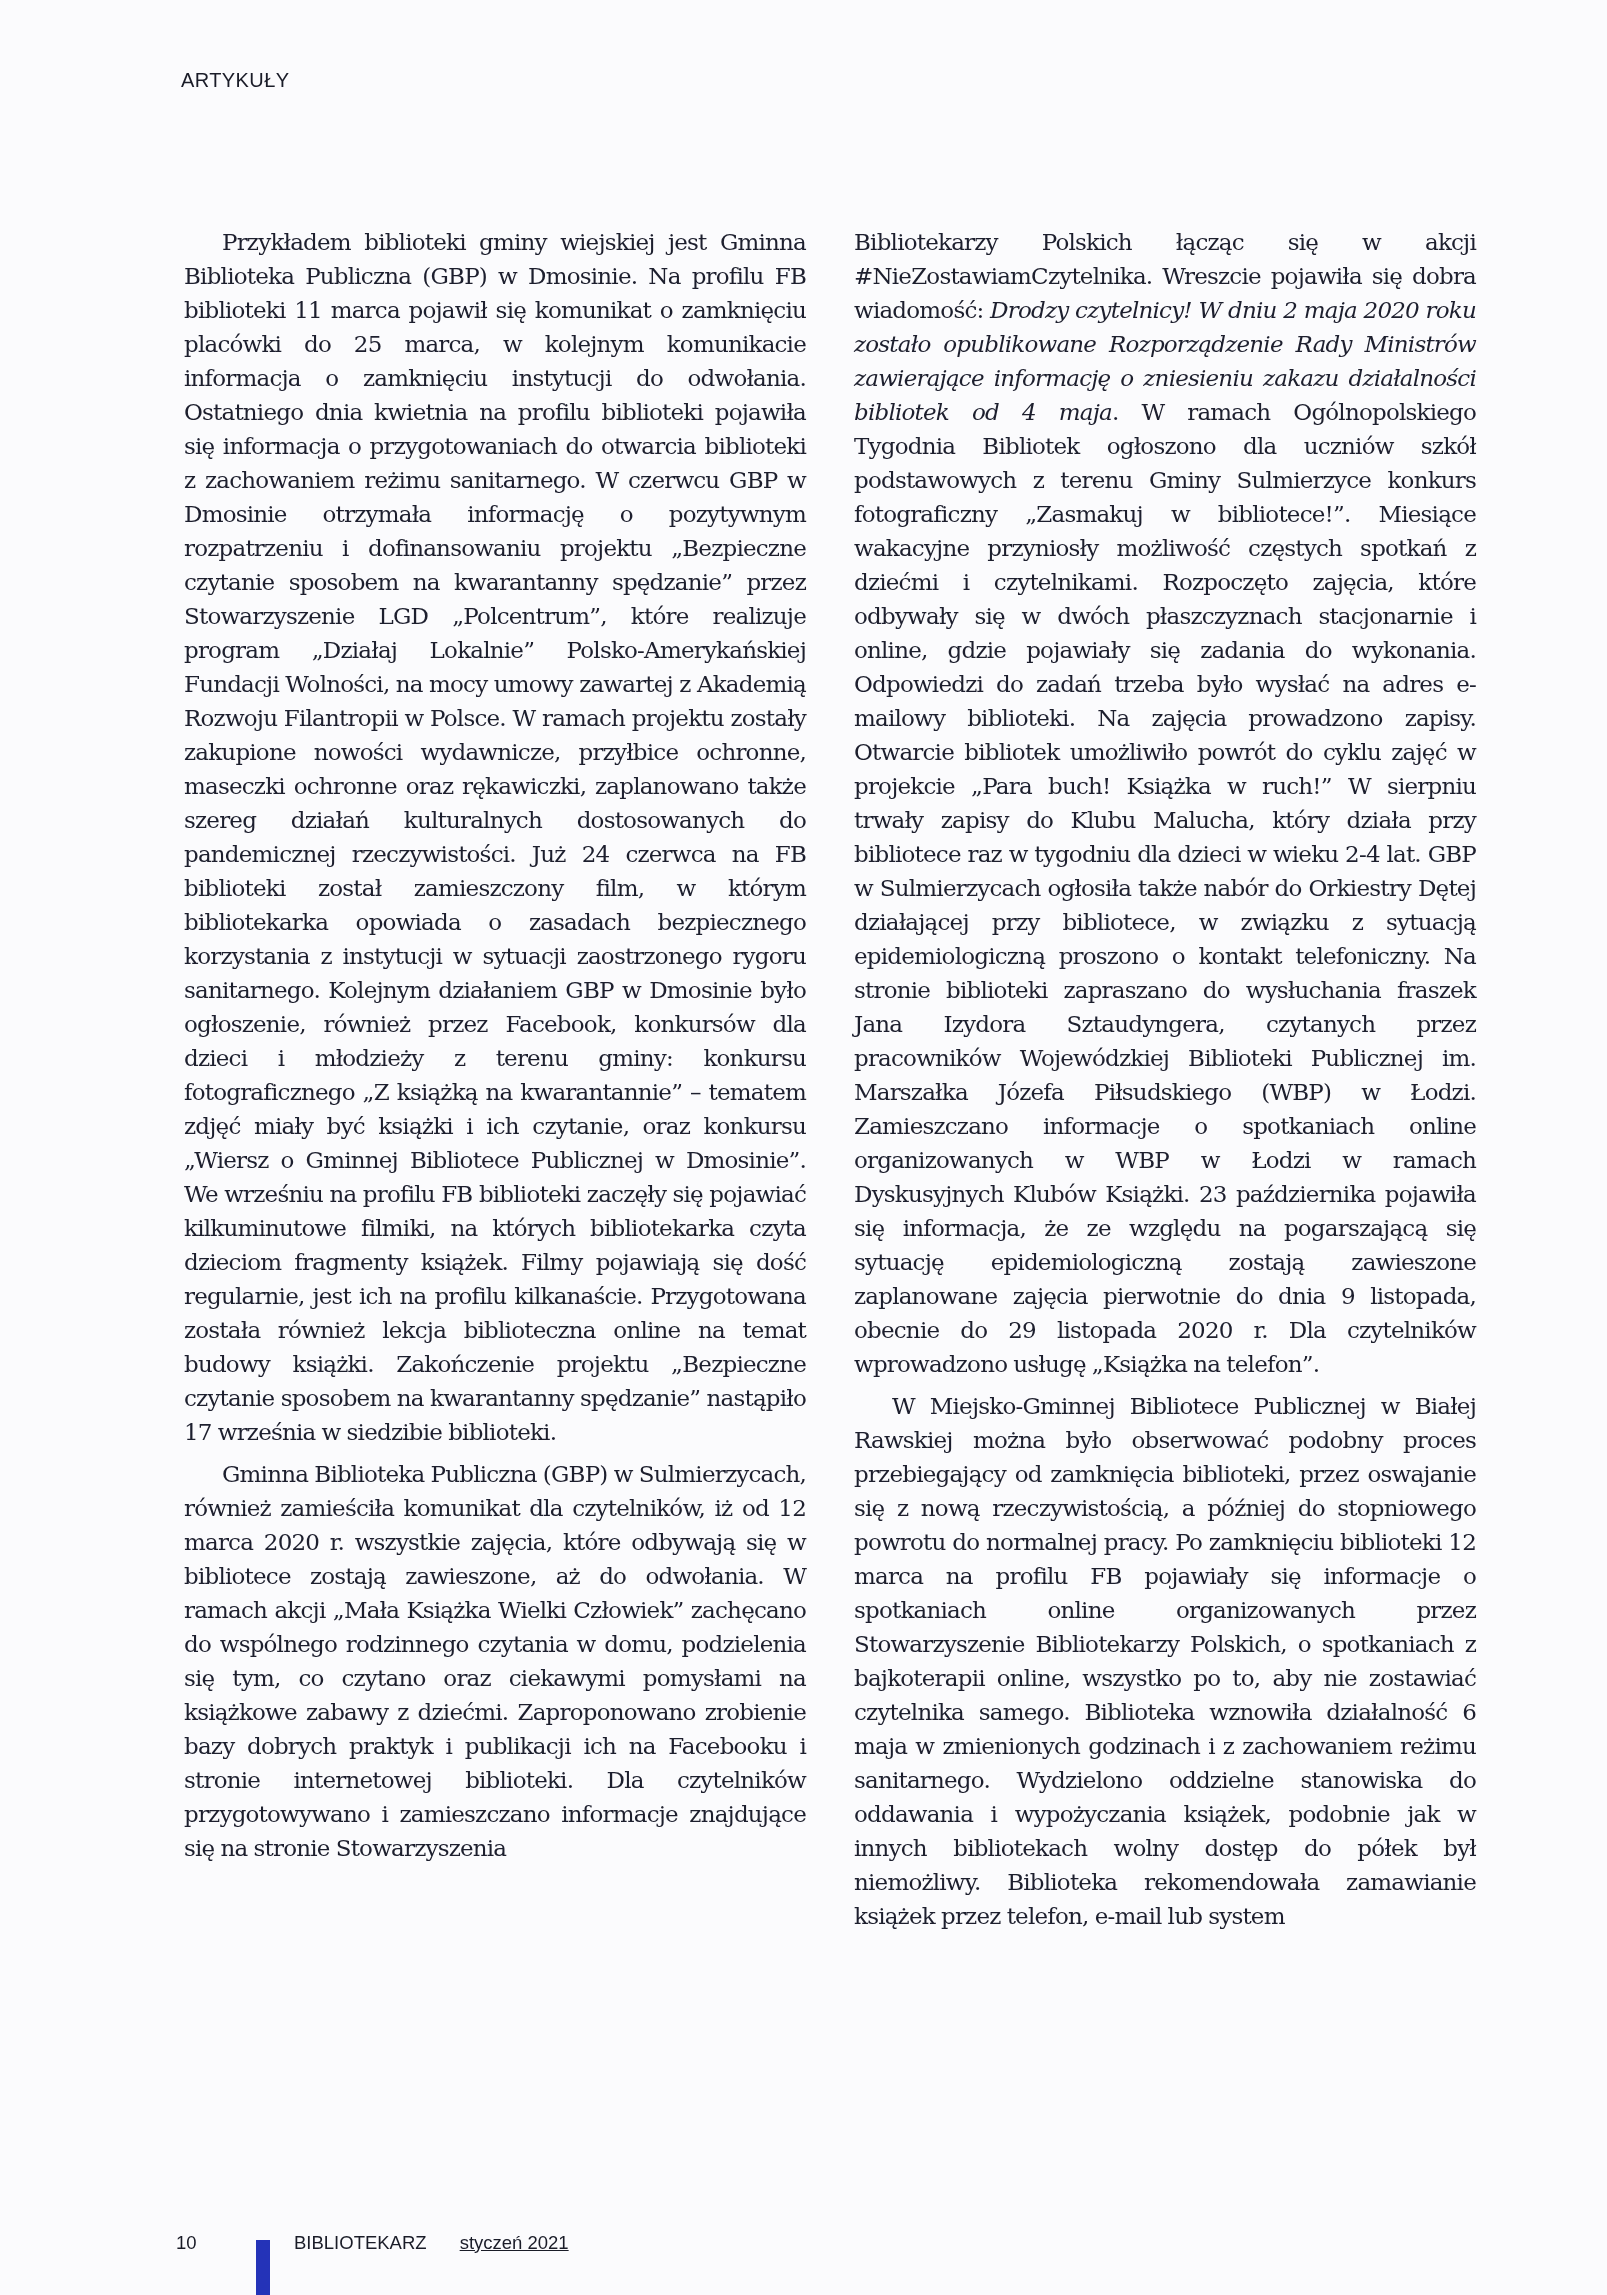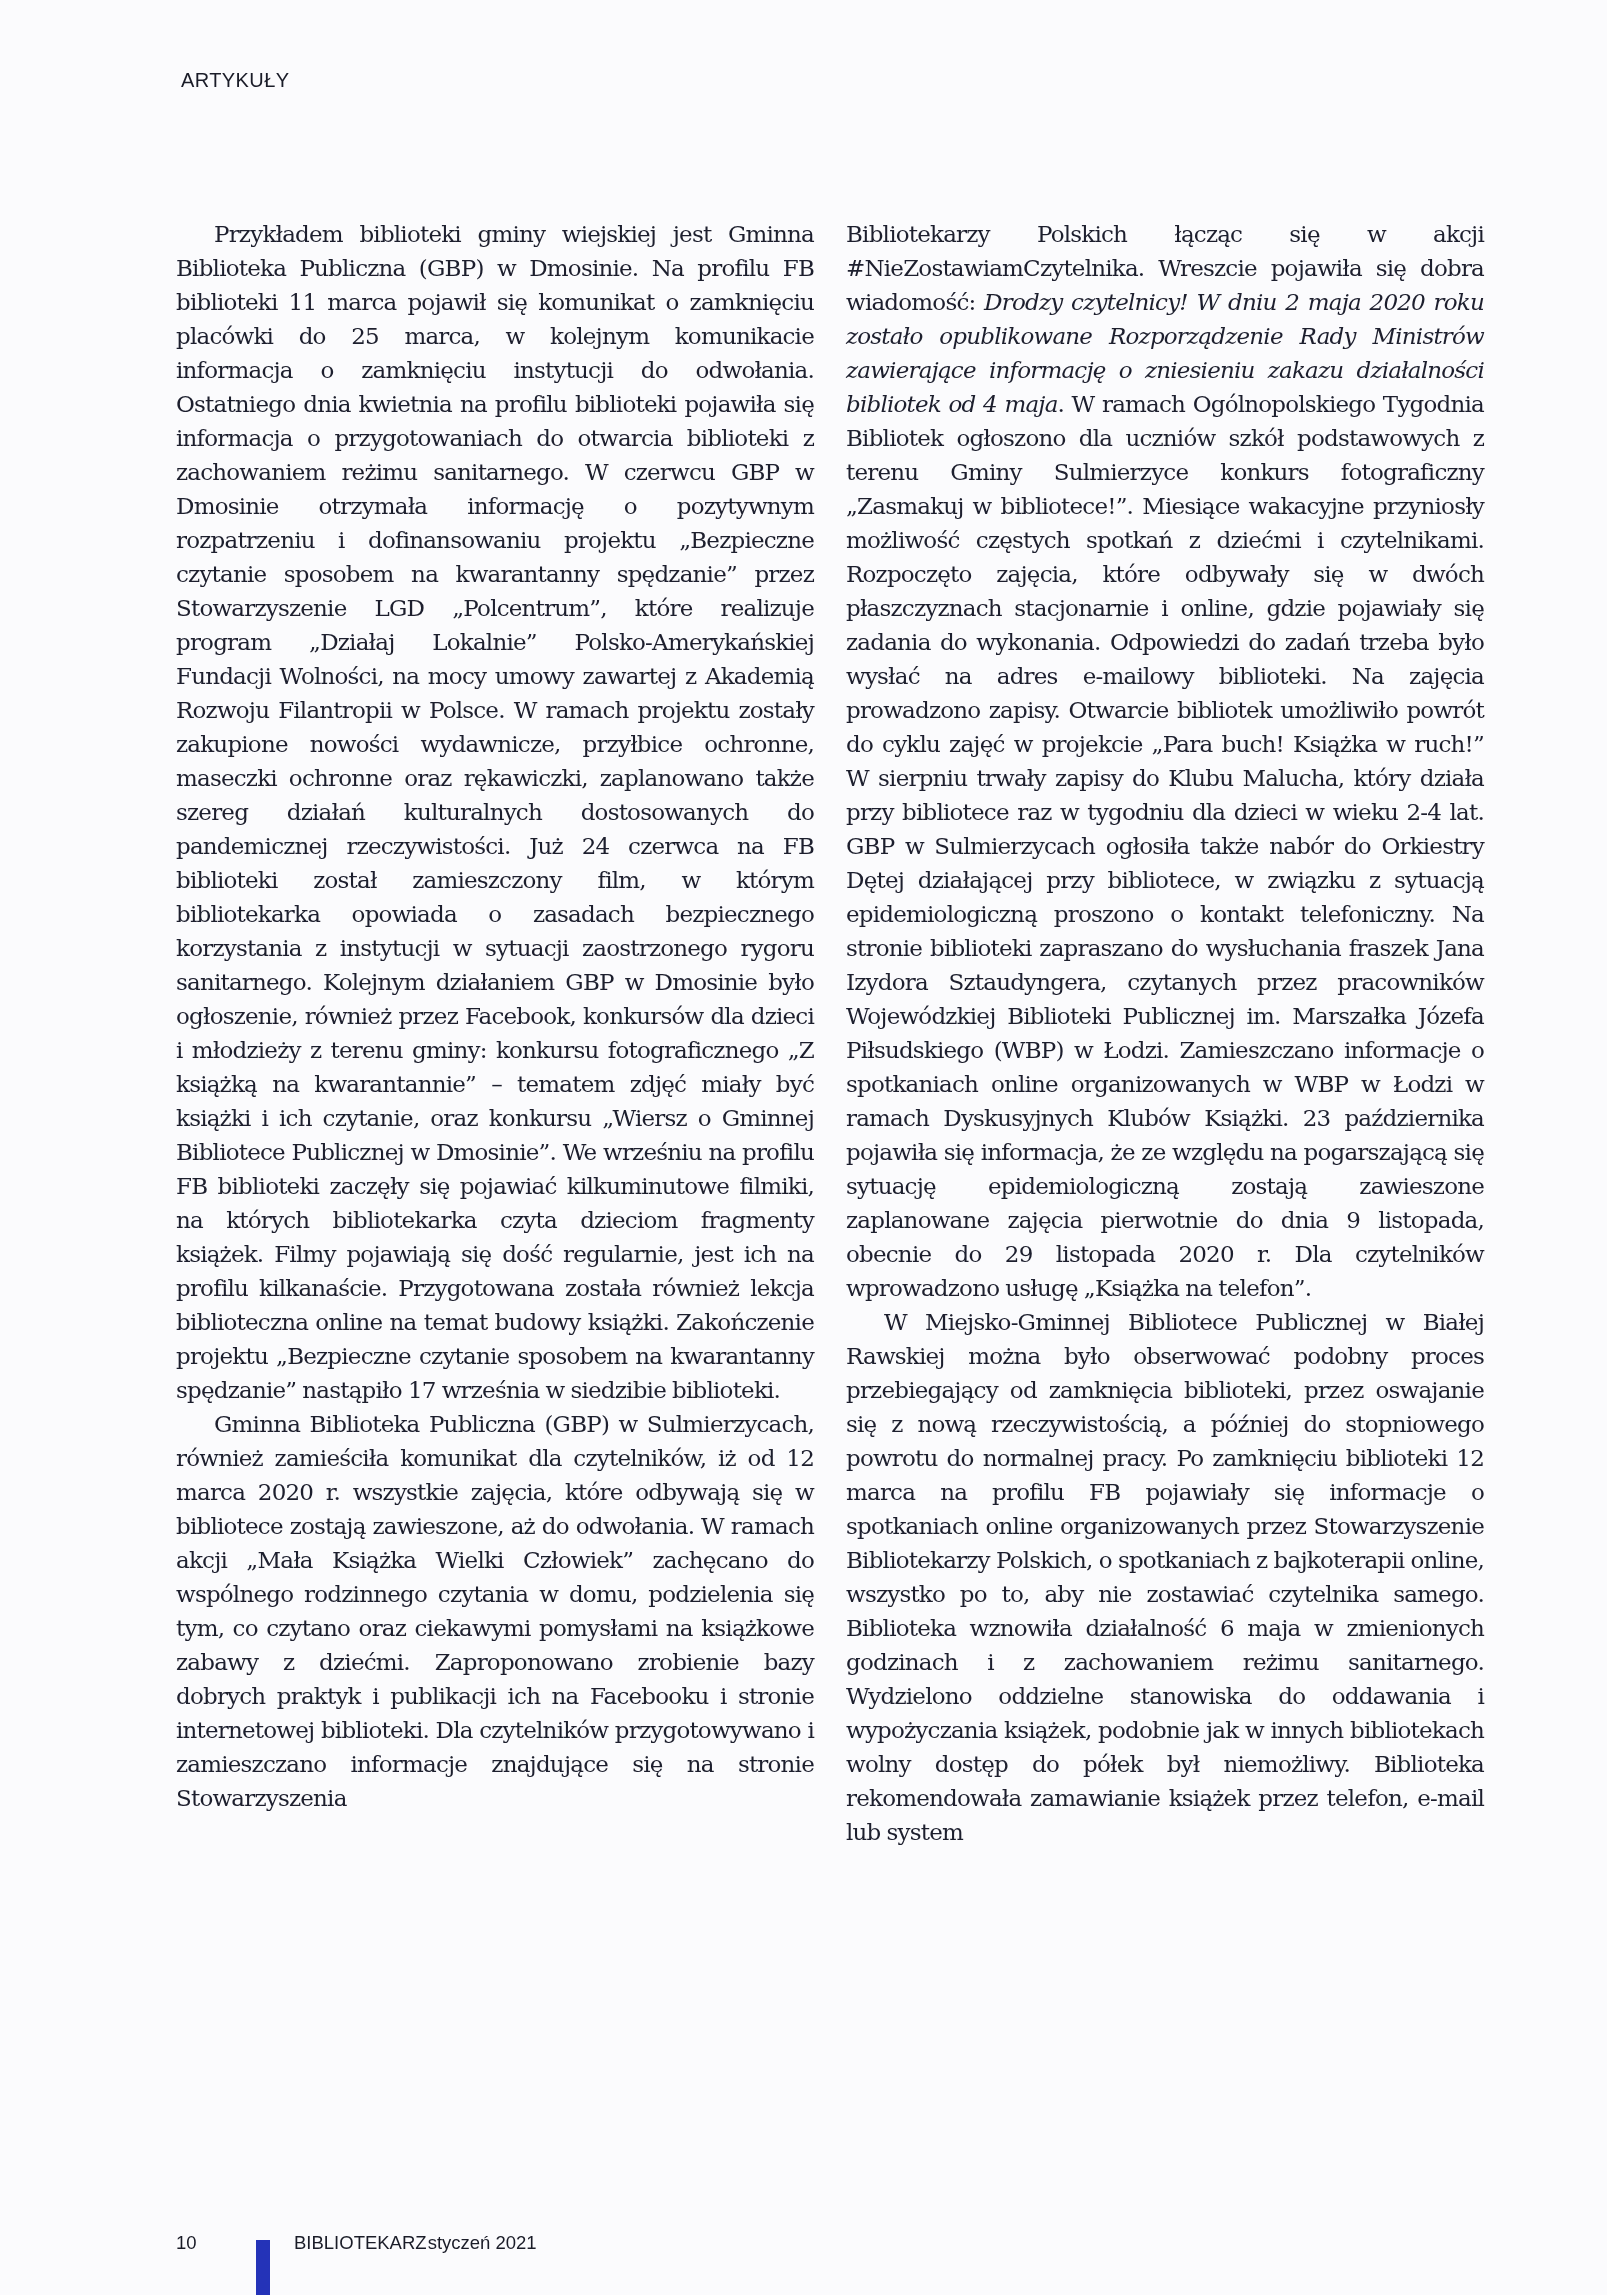--- a/index.html
+++ b/index.html
@@ -22,35 +22,35 @@
     width: 638px;
     font-family: "DejaVu Serif", "Liberation Serif", serif;
     font-size: 23px;
     line-height: 34px;
     text-align: justify;
     letter-spacing: -0.8px;
     word-spacing: -0.4px;
   }
   .col-left { left: 176px; }
   .col-right { left: 846px; }
-  .col p { margin: 0; text-indent: 38px; }
+  .col p { margin: 8px; text-indent: 38px; }
   .col p.cont { text-indent: 0; }
   .col em { }
   .footer {
     position: absolute; top: 2225px; left: 0; width: 100%;
     font-family: "Liberation Sans", "DejaVu Sans", sans-serif;
     font-size: 18.5px; color: #1a1c28;
   }
   .page-num { position: absolute; left: 176px; top: 6.7px; }
   .bar {
     position: absolute; left: 256px; top: 15px;
     width: 14.3px; height: 55px; background: #2433b8;
   }
   .magazine { position: absolute; left: 294px; top: 6.7px; }
-  .issue { margin-left: 1px; }
+  .issue { margin-left: 33px; text-decoration: underline; }
 </style>
 </head>
 <body>
 
 <div class="section-label">ARTYKUŁY</div>
 
 <div class="col col-left">
   <p>Przykładem biblioteki gminy wiejskiej jest Gminna Biblioteka Publiczna (GBP) w Dmosinie. Na profilu FB biblioteki 11 marca pojawił się komunikat o zamknięciu placówki do 25 marca, w kolejnym komunikacie informacja o zamknięciu instytucji do odwołania. Ostatniego dnia kwietnia na profilu biblioteki pojawiła się informacja o przygotowaniach do otwarcia biblioteki z zachowaniem reżimu sanitarnego. W czerwcu GBP w Dmosinie otrzymała informację o pozytywnym rozpatrzeniu i dofinansowaniu projektu „Bezpieczne czytanie sposobem na kwarantanny spędzanie” przez Stowarzyszenie LGD „Polcentrum”, które realizuje program „Działaj Lokalnie” Polsko-Amerykańskiej Fundacji Wolności, na mocy umowy zawartej z Akademią Rozwoju Filantropii w Polsce. W ramach projektu zostały zakupione nowości wydawnicze, przyłbice ochronne, maseczki ochronne oraz rękawiczki, zaplanowano także szereg działań kulturalnych dostosowanych do pandemicznej rzeczywistości. Już 24 czerwca na FB biblioteki został zamieszczony film, w którym bibliotekarka opowiada o zasadach bezpiecznego korzystania z instytucji w sytuacji zaostrzonego rygoru sanitarnego. Kolejnym działaniem GBP w Dmosinie było ogłoszenie, również przez Facebook, konkursów dla dzieci i młodzieży z terenu gminy: konkursu fotograficznego „Z książką na kwarantannie” – tematem zdjęć miały być książki i ich czytanie, oraz konkursu „Wiersz o Gminnej Bibliotece Publicznej w Dmosinie”. We wrześniu na profilu FB biblioteki zaczęły się pojawiać kilkuminutowe filmiki, na których bibliotekarka czyta dzieciom fragmenty książek. Filmy pojawiają się dość regularnie, jest ich na profilu kilkanaście. Przygotowana została również lekcja biblioteczna online na temat budowy książki. Zakończenie projektu „Bezpieczne czytanie sposobem na kwarantanny spędzanie” nastąpiło 17 września w siedzibie biblioteki.</p>
   <p>Gminna Biblioteka Publiczna (GBP) w Sulmierzycach, również zamieściła komunikat dla czytelników, iż od 12 marca 2020 r. wszystkie zajęcia, które odbywają się w bibliotece zostają zawieszone, aż do odwołania. W ramach akcji „Mała Książka Wielki Człowiek” zachęcano do wspólnego rodzinnego czytania w domu, podzielenia się tym, co czytano oraz ciekawymi pomysłami na książkowe zabawy z dziećmi. Zaproponowano zrobienie bazy dobrych praktyk i publikacji ich na Facebooku i stronie internetowej biblioteki. Dla czytelników przygotowywano i zamieszczano informacje znajdujące się na stronie Stowarzyszenia</p>
 </div>

